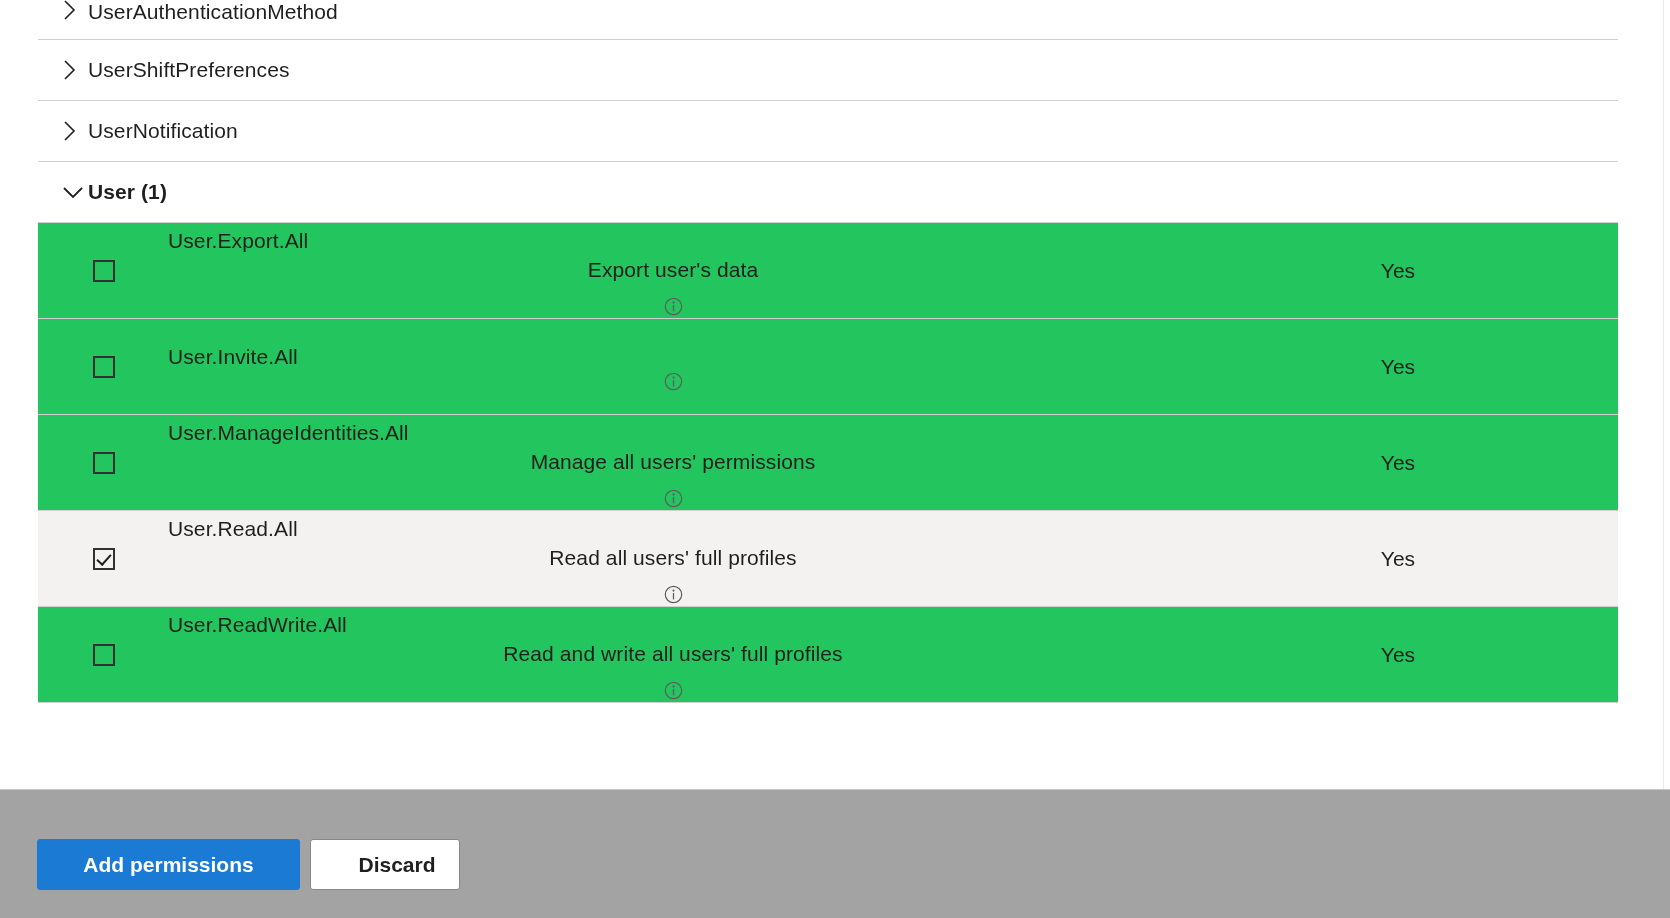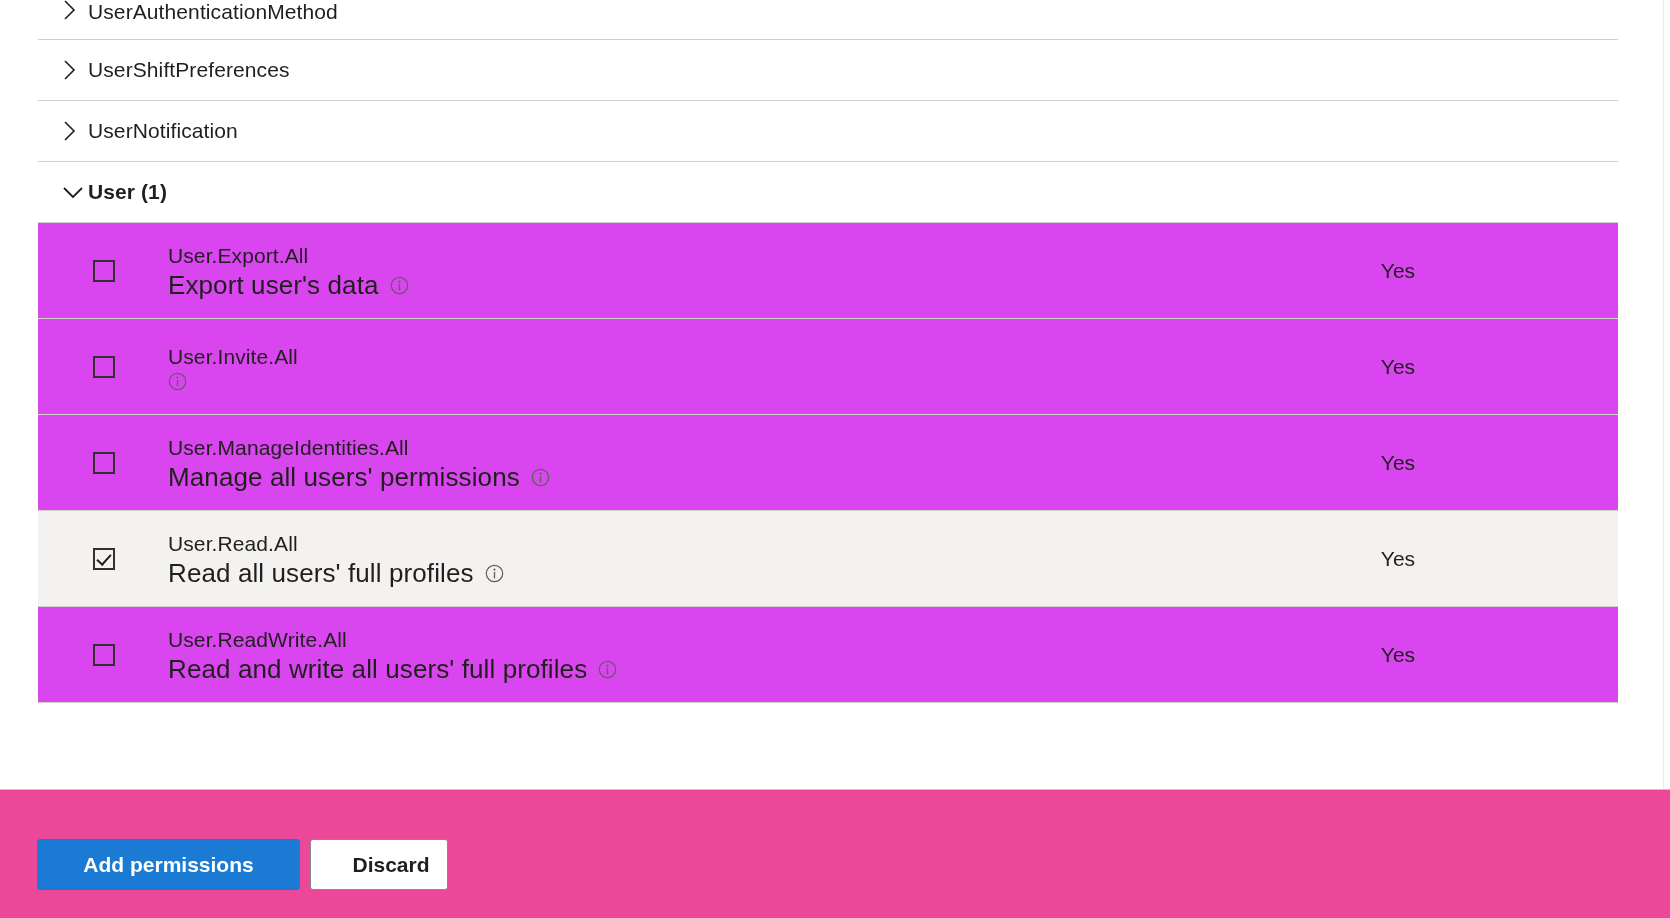--- a/index.html
+++ b/index.html
@@ -82,21 +82,21 @@
   }
   .group-label.bold { font-weight: bold; }
 
   
   .perm-row {
     position: relative;
     margin-left: 38px;
     width: 1580px;
     height: 95px;
     border-bottom: 1px solid #d2d0ce;
-    background: #d946ef;
+    background: #22c55e;
     display: flex;
     align-items: center;
     cursor: pointer;
   }
   .perm-row.selected {
     background: #f3f2f1;
   }
 
   .cb-cell {
     width: 92px;
@@ -137,27 +137,28 @@
     padding-left: 38px;
     box-sizing: border-box;
   }
   .perm-name {
     font-size: 21px;
     line-height: 28px;
     color: #201f1e;
     letter-spacing: 0.1px;
   }
   .perm-desc {
-    font-size: 26px;
+    font-size: 21px;
     line-height: 30px;
     color: #201f1e;
     letter-spacing: 0.1px;
     display: flex;
     align-items: center;
     gap: 11px;
+    flex-direction: column;
   }
 
   .info-icon {
     width: 19px;
     height: 19px;
     min-width: 19px;
     display: inline-block;
     position: relative;
     top: 1px;
   }
@@ -181,21 +182,21 @@
     height: 1px;
     background: #c8c6c4;
   }
 
   .footer {
     position: absolute;
     left: 0;
     top: 790px;
     width: 1670px;
     height: 128px;
-    background: #ec4899;
+    background: #a3a3a3;
   }
 
   .btn-row {
     position: absolute;
     left: 37px;
     top: 49px;
     display: flex;
     align-items: center;
     gap: 10px;
   }
@@ -214,21 +215,21 @@
     padding: 0 16px;
     white-space: nowrap;
   }
   .btn-primary {
     width: 263px;
     background: #1a7ad4;
     border: 1px solid #1a7ad4;
     color: #ffffff;
   }
   .btn-secondary {
-    width: 138px;
+    width: 150px;
     background: #ffffff;
     border: 1px solid #8a8886;
     color: #201f1e;
     padding-left: 40px;
   }
 </style>
 </head>
 <body>
 
 <div id="page">

